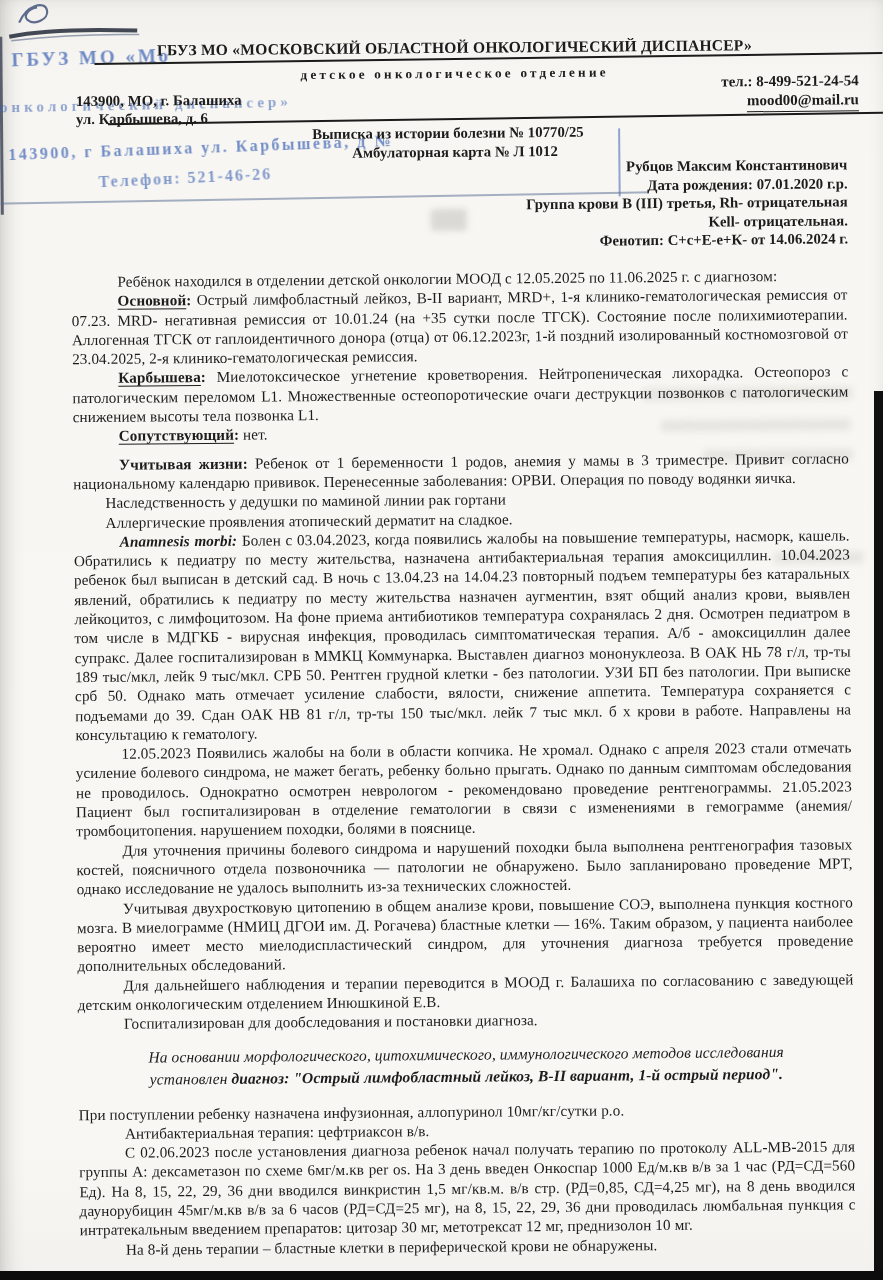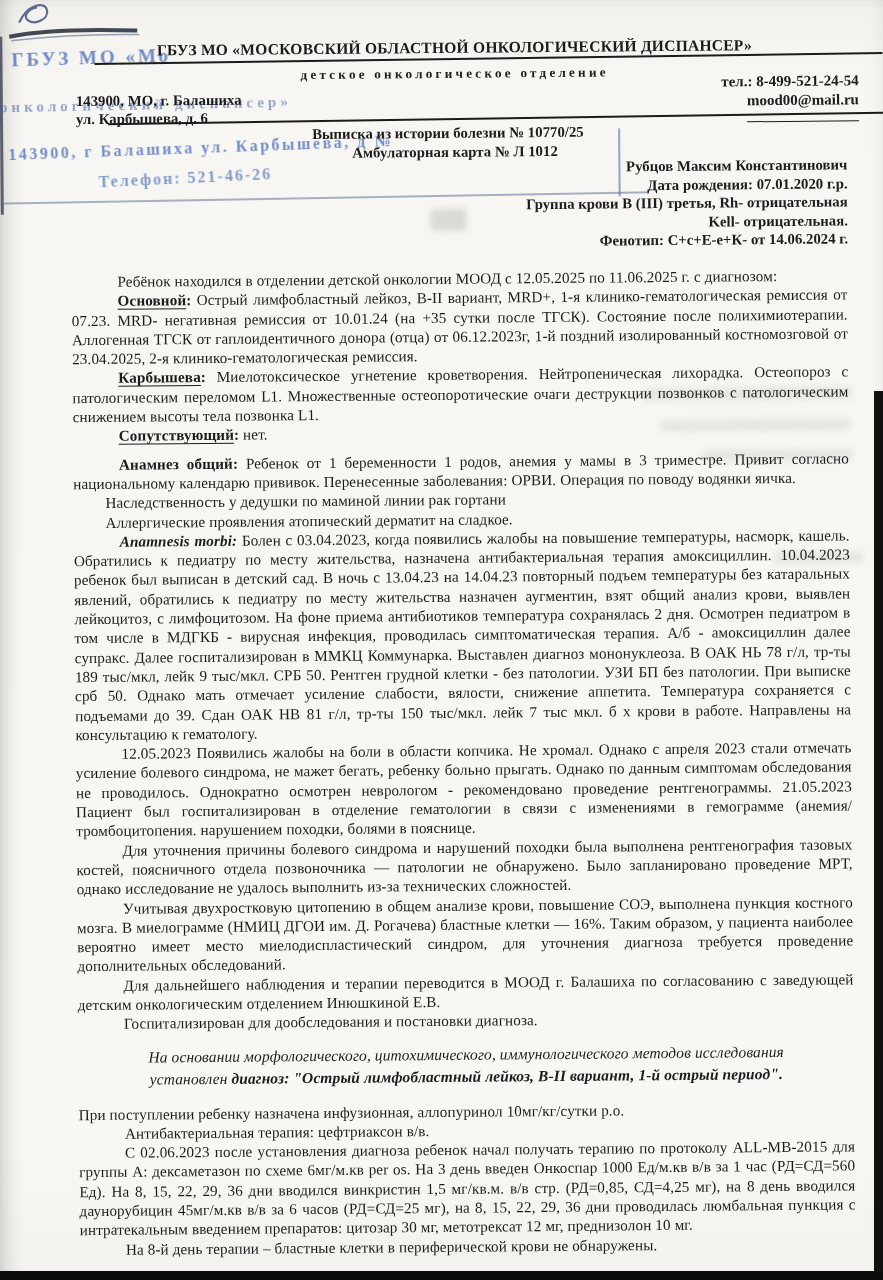--- a/index.html
+++ b/index.html
@@ -14,21 +14,21 @@
   .tilt{position:absolute;inset:0;transform:rotate(-0.5deg);transform-origin:90px 120px;}
 
   
   .org-title{position:absolute;top:42px;left:60px;width:790px;text-align:center;
     font-weight:bold;font-size:15.6px;letter-spacing:.2px;white-space:nowrap;}
   .rule-top{position:absolute;top:61px;left:95px;width:788px;height:2.4px;background:#1b1b1b;transform:rotate(-.3deg);}
   .dept{position:absolute;top:69px;left:110px;width:690px;text-align:center;
     font-weight:bold;font-size:13.2px;letter-spacing:3.2px;}
   .addr{position:absolute;top:92px;left:76px;font-weight:bold;font-size:14.8px;line-height:18px;}
   .contact{position:absolute;top:78px;right:24px;text-align:right;font-weight:bold;font-size:15px;line-height:19px;}
-  .contact .email{display:inline-block;border-bottom:1.6px solid #1b1b1b;padding-bottom:11px;}
+  .contact .email{display:inline-block;border-bottom:1.6px solid #1b1b1b;padding-bottom:1px;}
   .rule-bottom{position:absolute;top:121px;left:108px;width:775px;height:2.4px;background:#1b1b1b;transform:rotate(-.35deg);}
   .doc-t1{position:absolute;top:128px;left:312px;font-weight:bold;font-size:14.8px;white-space:nowrap;}
   .doc-t2{position:absolute;top:147px;left:352px;font-weight:bold;font-size:14.8px;white-space:nowrap;}
   .patient{position:absolute;top:162px;right:36px;text-align:right;font-weight:bold;font-size:14.8px;line-height:18.6px;}
 
   
   .stamp{position:absolute;color:#3b61b4;font-weight:bold;white-space:nowrap;filter:blur(.4px);}
   .st-a{top:47px;left:12px;font-size:19px;letter-spacing:3px;opacity:.72;transform:rotate(-1.2deg);}
   .st-b{top:97px;left:0px;font-size:15px;letter-spacing:4px;opacity:.55;transform:rotate(-.6deg);}
   .st-c{top:140px;left:8px;font-size:16px;letter-spacing:2.5px;opacity:.7;transform:rotate(-1.6deg);}
@@ -111,21 +111,21 @@
     <div class="ghost g2"></div>
     <div class="ghost g3"></div>
     <div class="ghost g4"></div>
     <div class="ghost g5"></div>
 
     <div class="b">
       <p>Ребёнок находился в отделении детской онкологии МООД с 12.05.2025 по 11.06.2025 г. с диагнозом:</p>
       <p><span class="lead u">Основной</span><span class="lead">: </span><span>Острый лимфобластный лейкоз, В-II вариант, MRD+, 1-я клинико-гематологическая ремиссия от 07.23. MRD- негативная ремиссия от 10.01.24 (на +35 сутки после ТГСК). Состояние после полихимиотерапии. Аллогенная ТГСК от гаплоидентичного донора (отца) от 06.12.2023г, 1-й поздний изолированный костномозговой от 23.04.2025, 2-я клинико-гематологическая ремиссия.</span></p>
       <p><span class="lead u">Карбышева</span><span class="lead">: </span><span>Миелотоксическое угнетение кроветворения. Нейтропеническая лихорадка. Остеопороз с патологическим переломом L1. Множественные остеопоротические очаги деструкции позвонков с патологическим снижением высоты тела позвонка L1.</span></p>
       <p><span class="lead u">Сопутствующий</span><span class="lead">: </span><span>нет.</span></p>
-      <p class="gapb"><span class="lead">Анамнез общий</span><span class="lead">: </span><span>Ребенок от 1 беременности 1 родов, анемия у мамы в 3 триместре. Привит согласно национальному календарю прививок. Перенесенные заболевания: ОРВИ. Операция по поводу водянки яичка.</span></p>
+      <p class="gapb"><span class="lead">Учитывая жизни</span><span class="lead">: </span><span>Ребенок от 1 беременности 1 родов, анемия у мамы в 3 триместре. Привит согласно национальному календарю прививок. Перенесенные заболевания: ОРВИ. Операция по поводу водянки яичка.</span></p>
       <p class="smind">Наследственность у дедушки по маминой линии рак гортани</p>
       <p class="smind">Аллергические проявления атопический дерматит на сладкое.</p>
       <p><span class="lead it">Anamnesis morbi:</span> <span>Болен с 03.04.2023, когда появились жалобы на повышение температуры, насморк, кашель. Обратились к педиатру по месту жительства, назначена антибактериальная терапия амоксициллин. 10.04.2023 ребенок был выписан в детский сад. В ночь с 13.04.23 на 14.04.23 повторный подъем температуры без катаральных явлений, обратились к педиатру по месту жительства назначен аугментин, взят общий анализ крови, выявлен лейкоцитоз, с лимфоцитозом. На фоне приема антибиотиков температура сохранялась 2 дня. Осмотрен педиатром в том числе в МДГКБ - вирусная инфекция, проводилась симптоматическая терапия. А/б - амоксициллин далее супракс. Далее госпитализирован в ММКЦ Коммунарка. Выставлен диагноз мононуклеоза. В ОАК НЬ 78 г/л, тр-ты 189 тыс/мкл, лейк 9 тыс/мкл. СРБ 50. Рентген грудной клетки - без патологии. УЗИ БП без патологии. При выписке срб 50. Однако мать отмечает усиление слабости, вялости, снижение аппетита. Температура сохраняется с подъемами до 39. Сдан ОАК НВ 81 г/л, тр-ты 150 тыс/мкл. лейк 7 тыс мкл. б х крови в работе. Направлены на консультацию к гематологу.</span></p>
       <p>12.05.2023 Появились жалобы на боли в области копчика. Не хромал. Однако с апреля 2023 стали отмечать усиление болевого синдрома, не мажет бегать, ребенку больно прыгать. Однако по данным симптомам обследования не проводилось. Однократно осмотрен неврологом - рекомендовано проведение рентгенограммы. 21.05.2023 Пациент был госпитализирован в отделение гематологии в связи с изменениями в гемограмме (анемия/тромбоцитопения. нарушением походки, болями в пояснице.</p>
       <p>Для уточнения причины болевого синдрома и нарушений походки была выполнена рентгенография тазовых костей, поясничного отдела позвоночника — патологии не обнаружено. Было запланировано проведение МРТ, однако исследование не удалось выполнить из-за технических сложностей.</p>
       <p>Учитывая двухростковую цитопению в общем анализе крови, повышение СОЭ, выполнена пункция костного мозга. В миелограмме (НМИЦ ДГОИ им. Д. Рогачева) бластные клетки — 16%. Таким образом, у пациента наиболее вероятно имеет место миелодиспластический синдром, для уточнения диагноза требуется проведение дополнительных обследований.</p>
       <p>Для дальнейшего наблюдения и терапии переводится в МООД г. Балашиха по согласованию с заведующей детским онкологическим отделением Инюшкиной Е.В.</p>
       <p>Госпитализирован для дообследования и постановки диагноза.</p>
       <p class="diag"><span>На основании морфологического, цитохимического, иммунологического методов исследования установлен</span><span class="p2">диагноз: "Острый лимфобластный лейкоз, В-II вариант, 1-й острый период".</span></p>
       <p class="noind">При поступлении ребенку назначена инфузионная, аллопуринол 10мг/кг/сутки р.о.</p>

